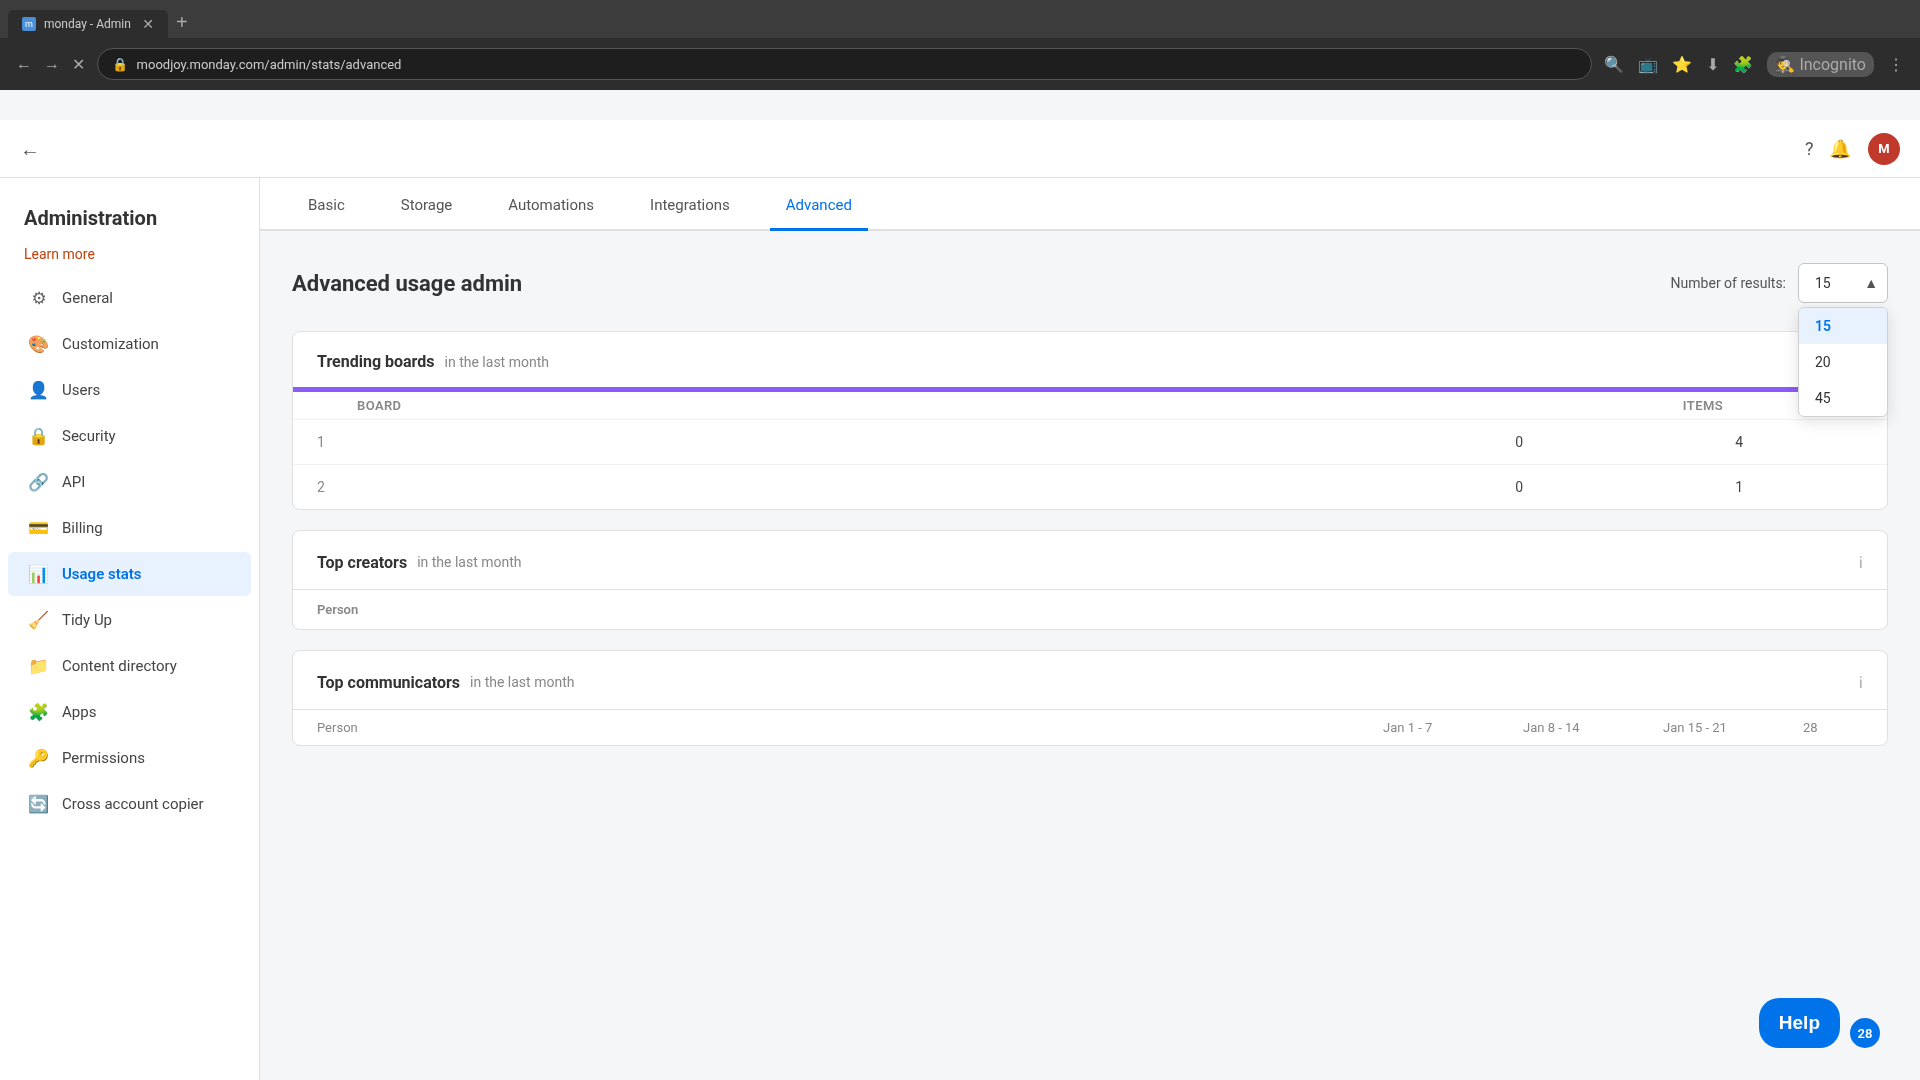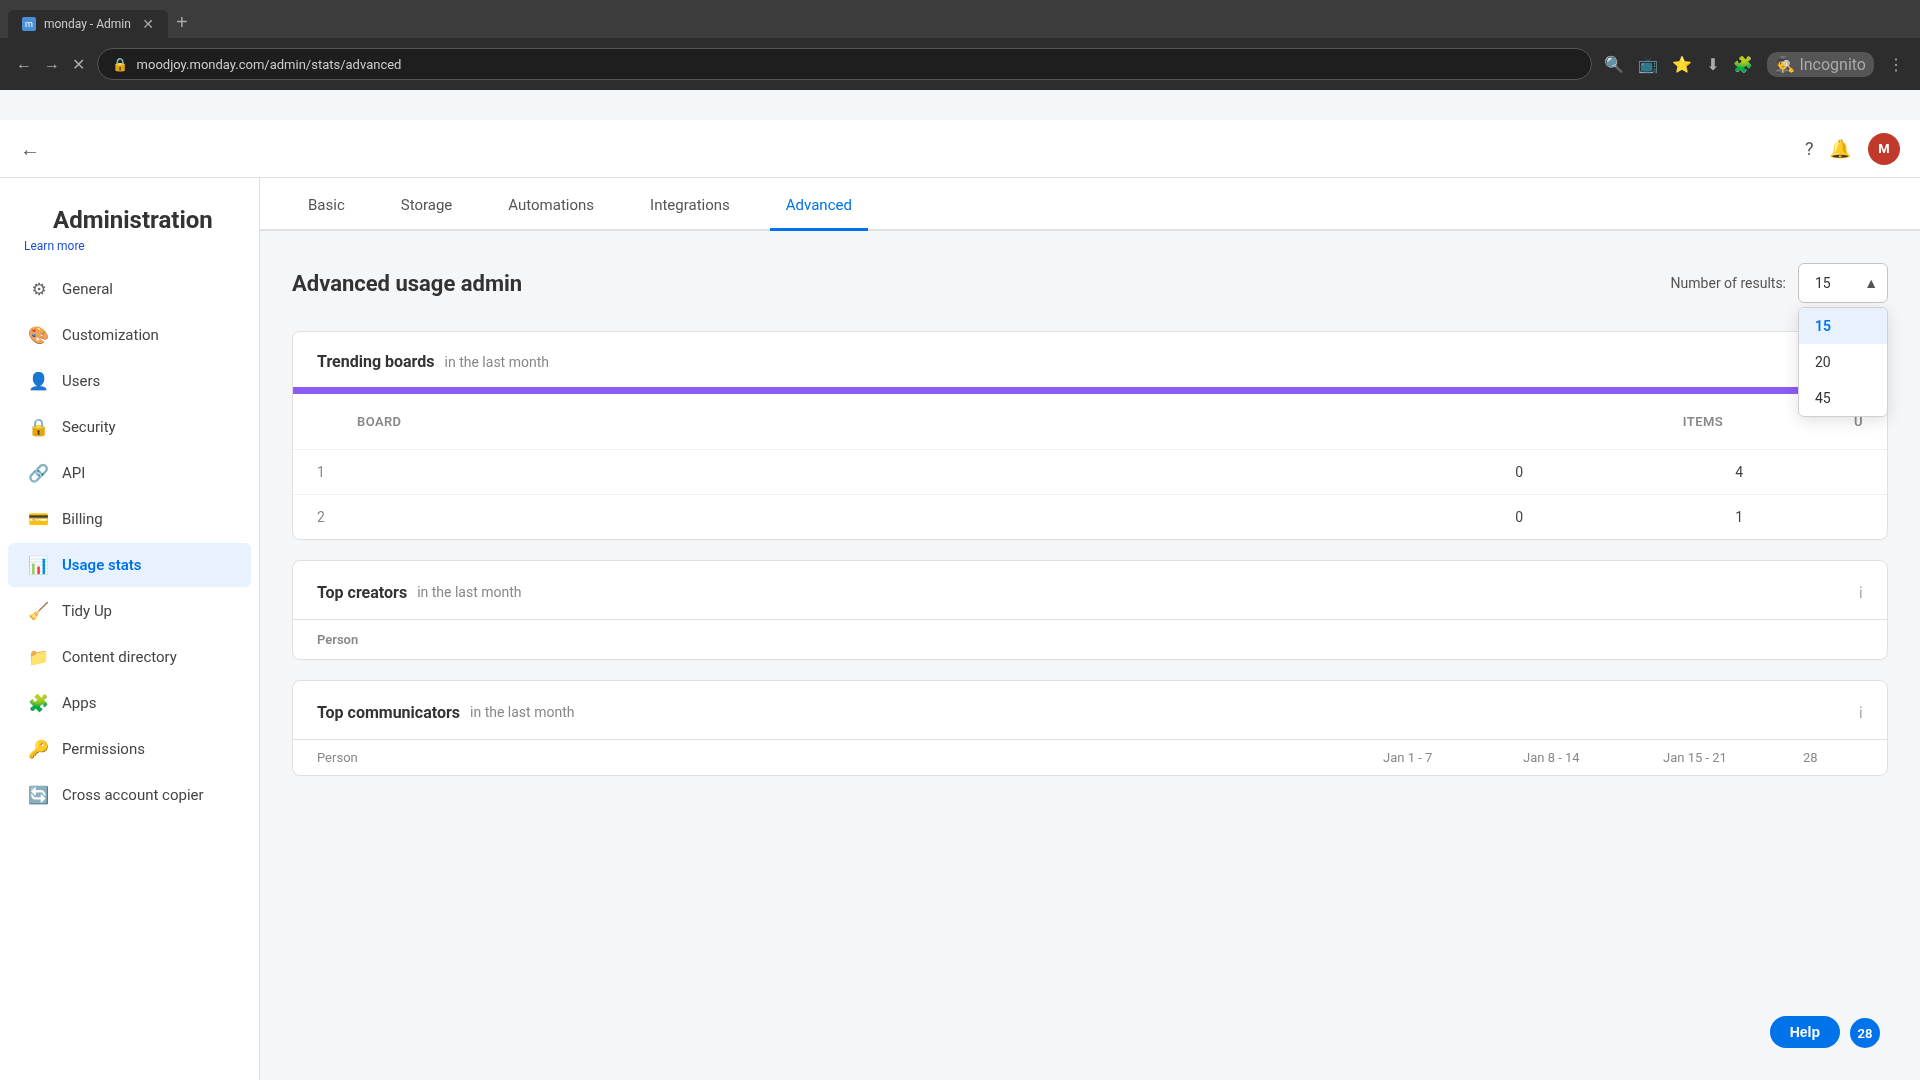--- a/index.html
+++ b/index.html
@@ -26,22 +26,22 @@
     .top-nav-right { margin-left: auto; display: flex; align-items: center; gap: 16px; }
     .top-nav-icon { color: #555; font-size: 18px; cursor: pointer; }
     .avatar { width: 32px; height: 32px; border-radius: 50%; background: #c0392b; color: white; font-size: 13px; display: flex; align-items: center; justify-content: center; font-weight: bold; }
 
     
     .full-app { display: flex; position: absolute; top: 178px; left: 0; right: 0; bottom: 0; }
 
     
     .sidebar { width: 260px; background: #fff; border-right: 1px solid #e0e0e0; display: flex; flex-direction: column; overflow-y: auto; flex-shrink: 0; }
     .sidebar-header { padding: 28px 24px 12px; }
-    .sidebar-title { font-size: 24px; font-weight: 700; color: #333; margin-left: 29px; }
-    .sidebar-learn { font-size: 12px; color: #1d4ed8; cursor: pointer; margin-top: 5px; }
+    .sidebar-title { font-size: 20px; font-weight: 700; color: #333; }
+    .sidebar-learn { font-size: 14px; color: #c2410c; cursor: pointer; margin-top: 16px; }
     .sidebar-scroll { overflow-y: auto; flex: 1; }
     .sidebar-item { display: flex; align-items: center; gap: 12px; padding: 12px 20px; cursor: pointer; font-size: 15px; color: #444; border-radius: 6px; margin: 2px 8px; }
     .sidebar-item.active { background: #e8f2ff; color: #0073ea; font-weight: 600; }
     .sidebar-item .icon { font-size: 17px; color: #666; width: 22px; text-align: center; }
     .sidebar-item.active .icon { color: #0073ea; }
 
     
     .main-content { flex: 1; overflow-y: auto; background: #f5f6f8; padding: 0; }
 
     
@@ -66,36 +66,36 @@
 
     
     .card { background: #fff; border-radius: 8px; border: 1px solid #e0e0e0; margin-bottom: 20px; overflow: visible; }
     .card-header { padding: 20px 24px 16px; display: flex; align-items: center; justify-content: space-between; }
     .card-title-area { display: flex; align-items: center; gap: 10px; }
     .card-title { font-size: 16px; font-weight: 700; color: #333; }
     .card-subtitle { font-size: 14px; color: #888; }
     .card-info { color: #aaa; font-size: 16px; cursor: pointer; }
 
     
-    .table-header { display: grid; grid-template-columns: 40px 1fr 200px 120px; padding: 20px 24px; border-top: 7px solid #8b5cf6; }
+    .table-header { display: grid; grid-template-columns: 40px 1fr 200px 120px; padding: 6px 24px; border-top: 5px solid #8b5cf6; }
     .table-header span { font-size: 13px; color: #888; font-weight: 600; text-transform: uppercase; letter-spacing: 0.4px; }
     .table-row { display: grid; grid-template-columns: 40px 1fr 200px 120px; padding: 14px 24px; border-top: 1px solid #f0f0f0; align-items: center; }
     .row-num { font-size: 14px; color: #888; }
     .row-link { font-size: 15px; color: #0073ea; cursor: pointer; text-decoration: none; }
     .row-val { font-size: 14px; color: #444; text-align: right; padding-right: 20px; }
     .row-val2 { font-size: 14px; color: #444; text-align: right; }
 
     .section-label { font-size: 13px; color: #888; font-weight: 600; padding: 12px 24px; border-top: 1px solid #e0e0e0; }
 
     
     .comm-header { display: grid; grid-template-columns: 1fr 140px 140px 140px 60px; padding: 10px 24px; border-top: 1px solid #e0e0e0; }
     .comm-header span { font-size: 13px; color: #888; }
 
     
-    .help-btn { position: fixed; bottom: 32px; right: 80px; background: #0073ea; color: white; border: none; border-radius: 20px; padding: 8px 20px; font-size: 14px; font-weight: 600; cursor: pointer; z-index: 200; margin-left: 48px; }
+    .help-btn { position: fixed; bottom: 32px; right: 80px; background: #0073ea; color: white; border: none; border-radius: 20px; padding: 14px 20px; font-size: 19px; font-weight: 600; cursor: pointer; z-index: 200; margin-left: 48px; }
     .help-num { position: fixed; bottom: 32px; right: 40px; background: #0073ea; color: white; border-radius: 50%; width: 30px; height: 30px; display: flex; align-items: center; justify-content: center; font-size: 13px; font-weight: 600; }
   </style>
 </head>
 <body>
 
 <div class="browser-chrome">
   <div class="browser-tabs">
     <div class="browser-tab">
       <div class="tab-favicon">m</div>
       <span>monday - Admin</span>

